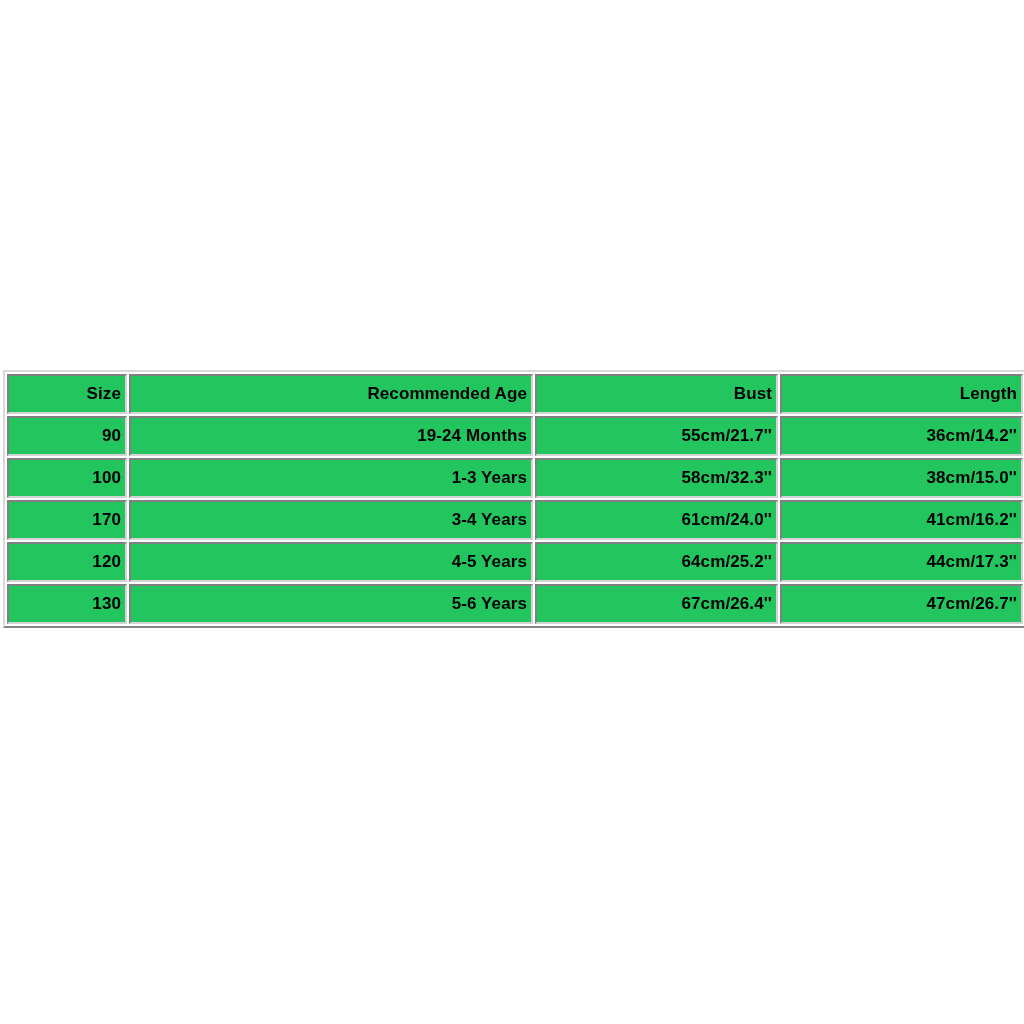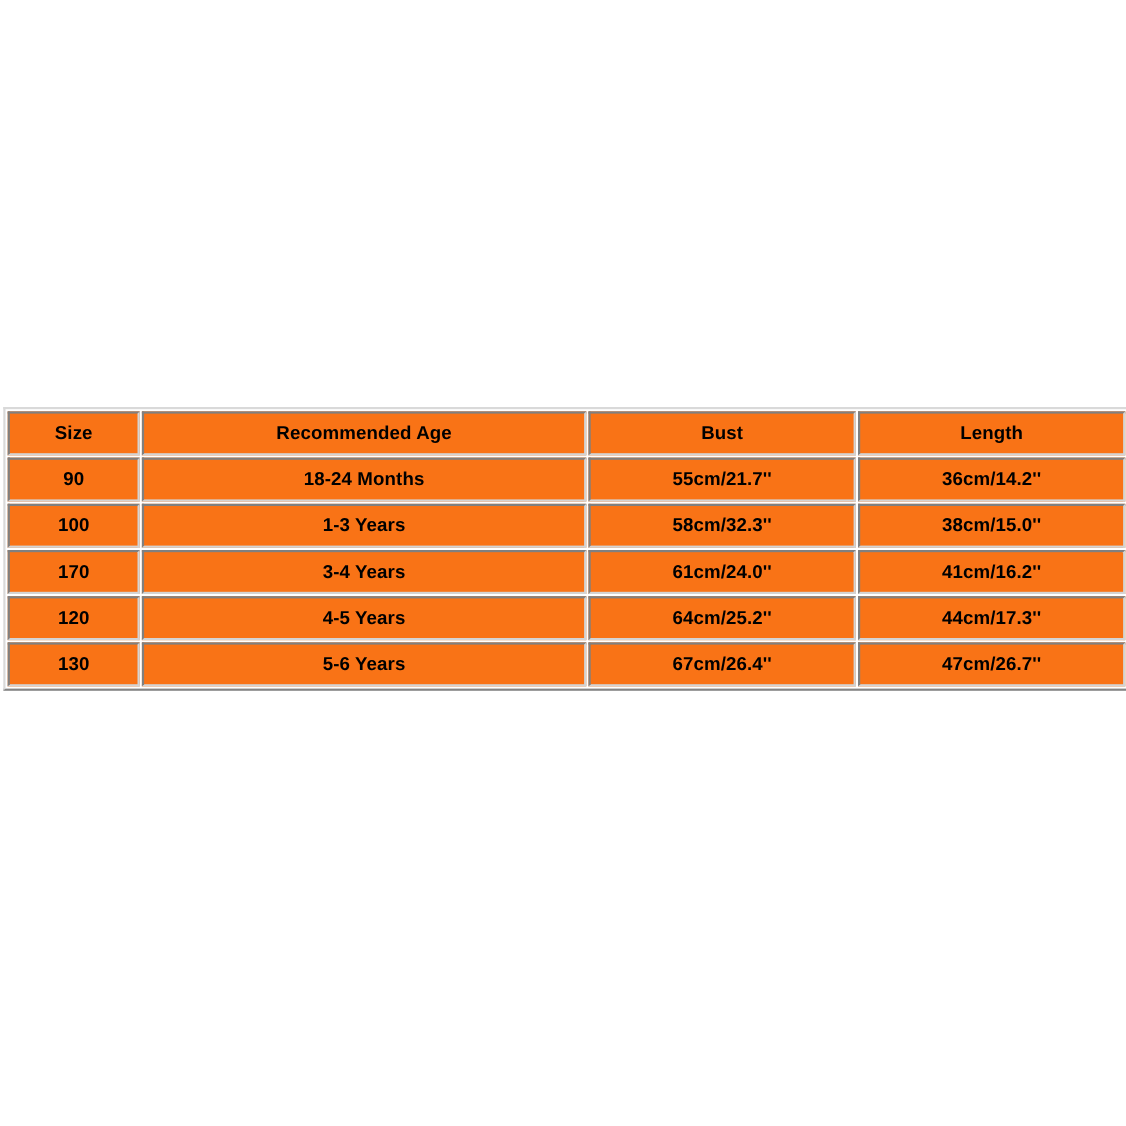--- a/index.html
+++ b/index.html
@@ -29,24 +29,24 @@
     border-collapse: separate;
     border-spacing: 2px;
     background: #ffffff;
     border: 2px outset #d9d9d9;
     table-layout: fixed;
   }
 
   table.size-chart td,
   table.size-chart th {
     border: 2px inset #d4d4d4;
-    background: #f97316;
+    background: #22c55e;
     color: #000000;
     font-weight: bold;
-    text-align: center;
+    text-align: right;
     vertical-align: middle;
     height: 36px;
     padding: 0 4px;
     font-size: 17px;
     line-height: 1.1;
     letter-spacing: 0.1px;
     white-space: nowrap;
     overflow: hidden;
   }
 
@@ -75,21 +75,21 @@
       <tr>
         <th>Size</th>
         <th>Recommended Age</th>
         <th>Bust</th>
         <th>Length</th>
       </tr>
     </thead>
     <tbody>
       <tr>
         <td>90</td>
-        <td>18-24 Months</td>
+        <td>19-24 Months</td>
         <td>55cm/21.7''</td>
         <td>36cm/14.2''</td>
       </tr>
       <tr>
         <td>100</td>
         <td>1-3 Years</td>
         <td>58cm/32.3''</td>
         <td>38cm/15.0''</td>
       </tr>
       <tr>

